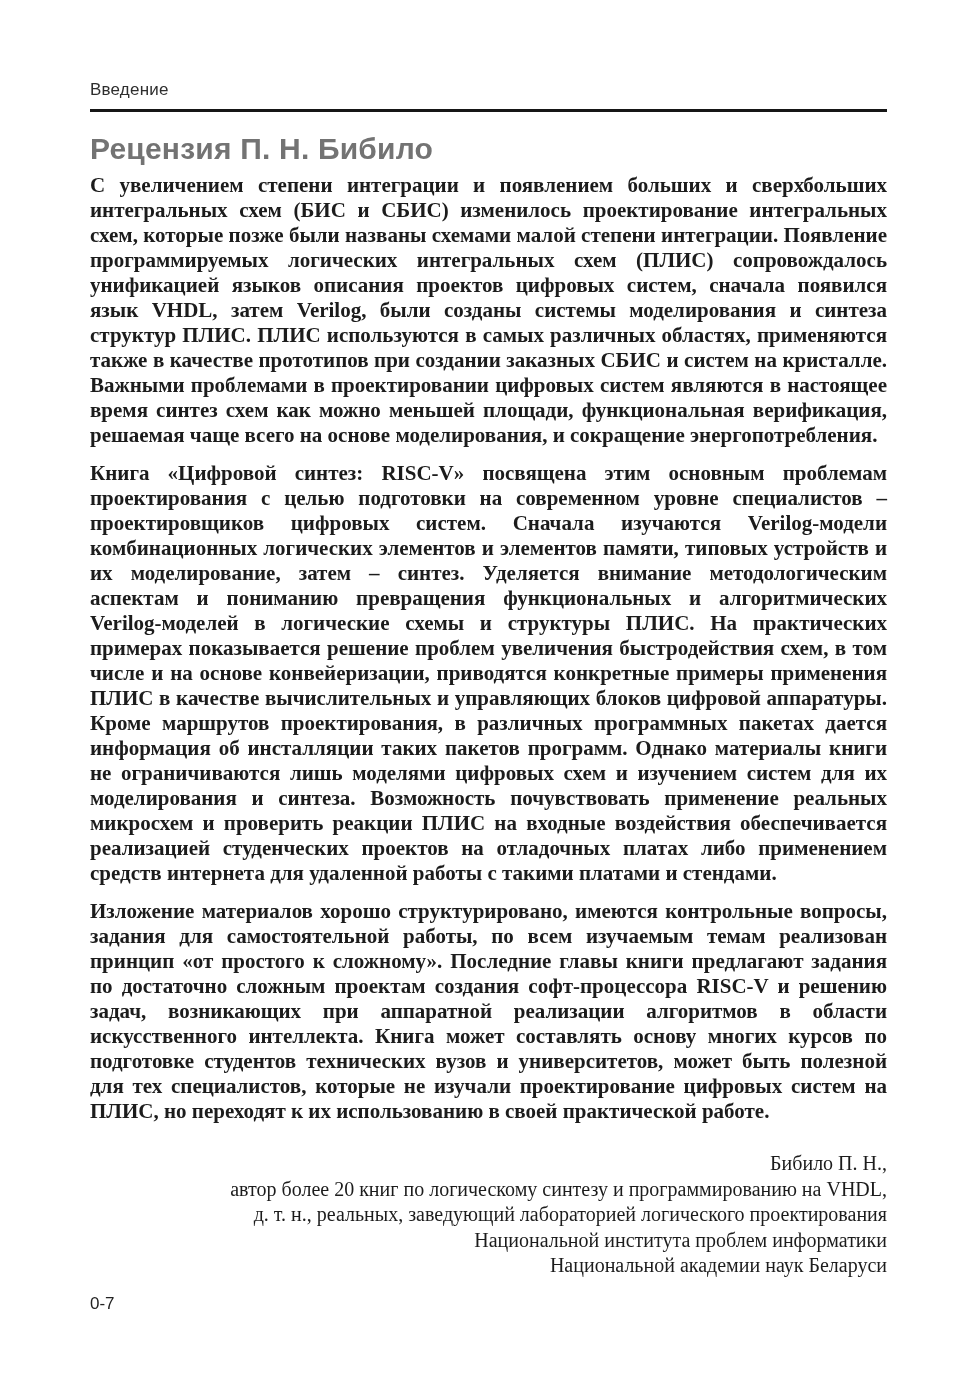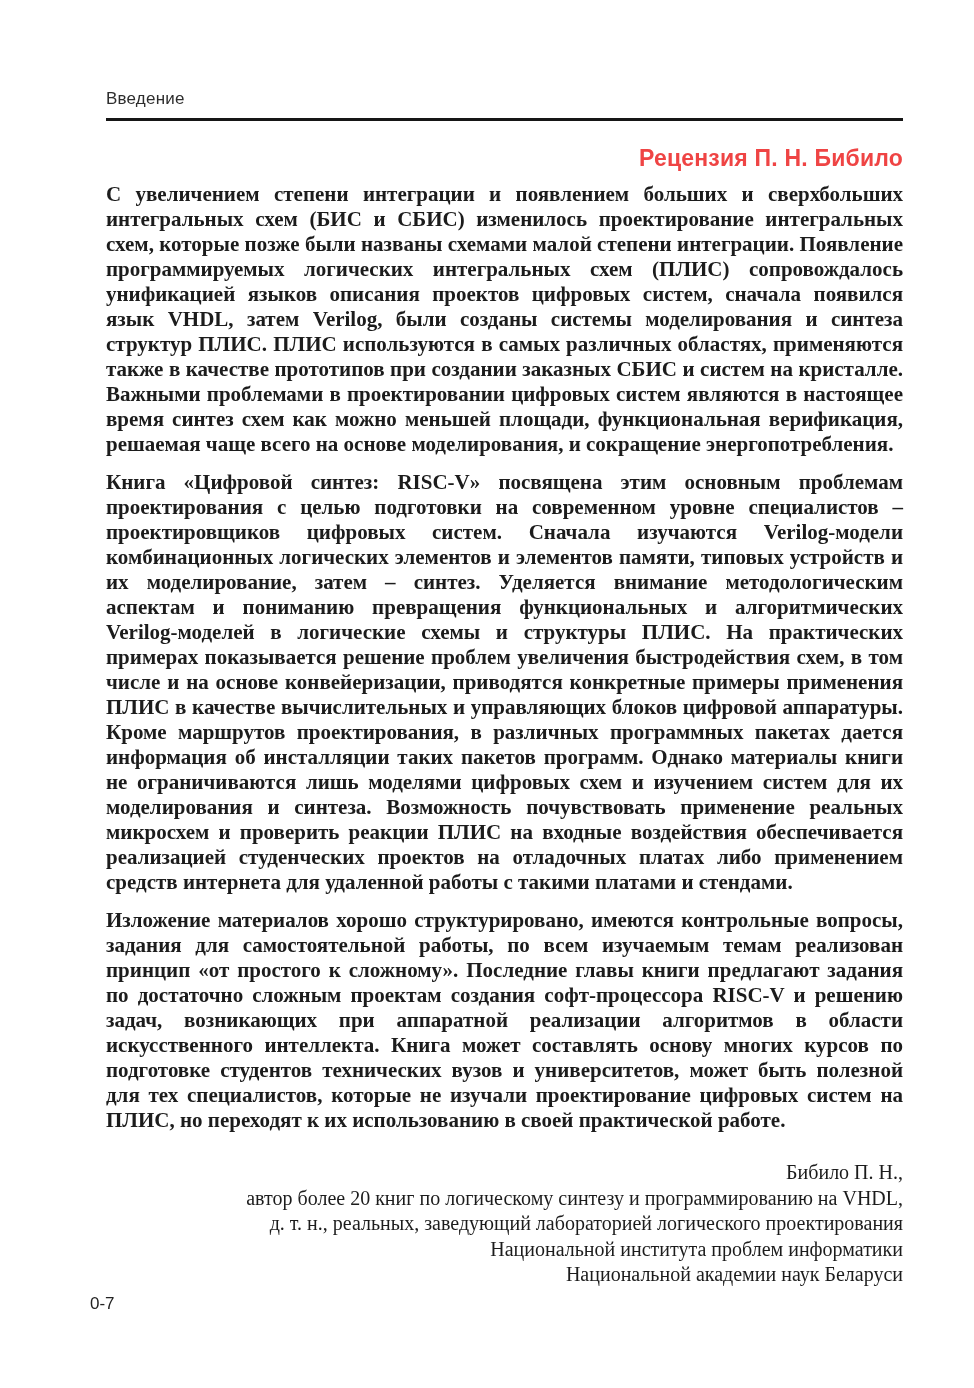--- a/index.html
+++ b/index.html
@@ -10,48 +10,46 @@
   .page {
     position: relative;
     width: 974px;
     height: 1388px;
     background: #ffffff;
     overflow: hidden;
     box-sizing: border-box;
   }
   .content {
     position: absolute;
-    left: 106px;
+    left: 90px;
     top: 0;
     width: 797px;
-    margin-top: 9px;
   }
   .running-header {
     margin-top: 80px;
     font-family: "Liberation Sans", sans-serif;
     font-size: 17px;
     line-height: 20px;
     color: #2e2e2e;
     letter-spacing: 0.2px;
   }
   .header-rule {
     margin-top: 9px;
     border: none;
     border-top: 3px solid #161616;
     height: 0;
   }
   .section-title {
     margin: 23px 0 0 0;
     font-family: "Liberation Sans", sans-serif;
     font-weight: bold;
-    font-size: 23px;
+    font-size: 30px;
     line-height: 28px;
-    color: #ef4444;
+    color: #737373;
     letter-spacing: 0.2px;
-    text-align: right;
   }
   .body-text p {
     margin: 13px 0 0 0;
     font-family: "Liberation Serif", serif;
     font-size: 21px;
     line-height: 25px;
     text-align: justify;
     color: #1c1c1c;
     font-weight: bold;
   }

